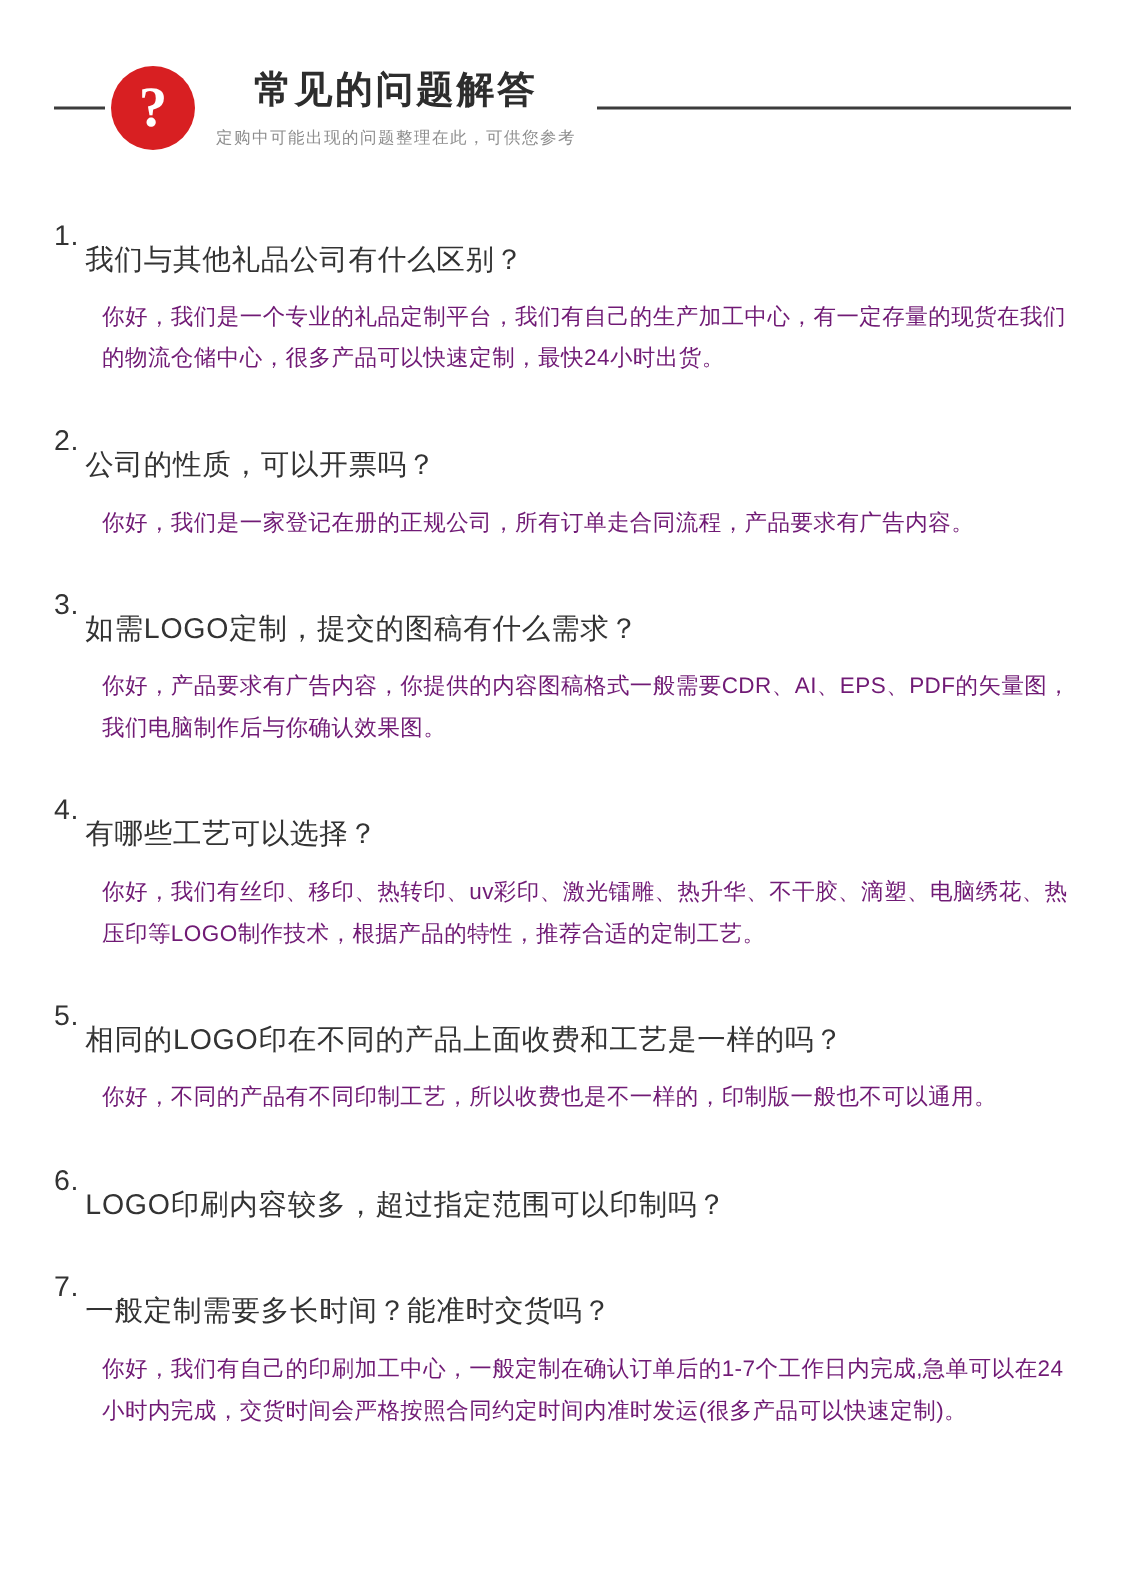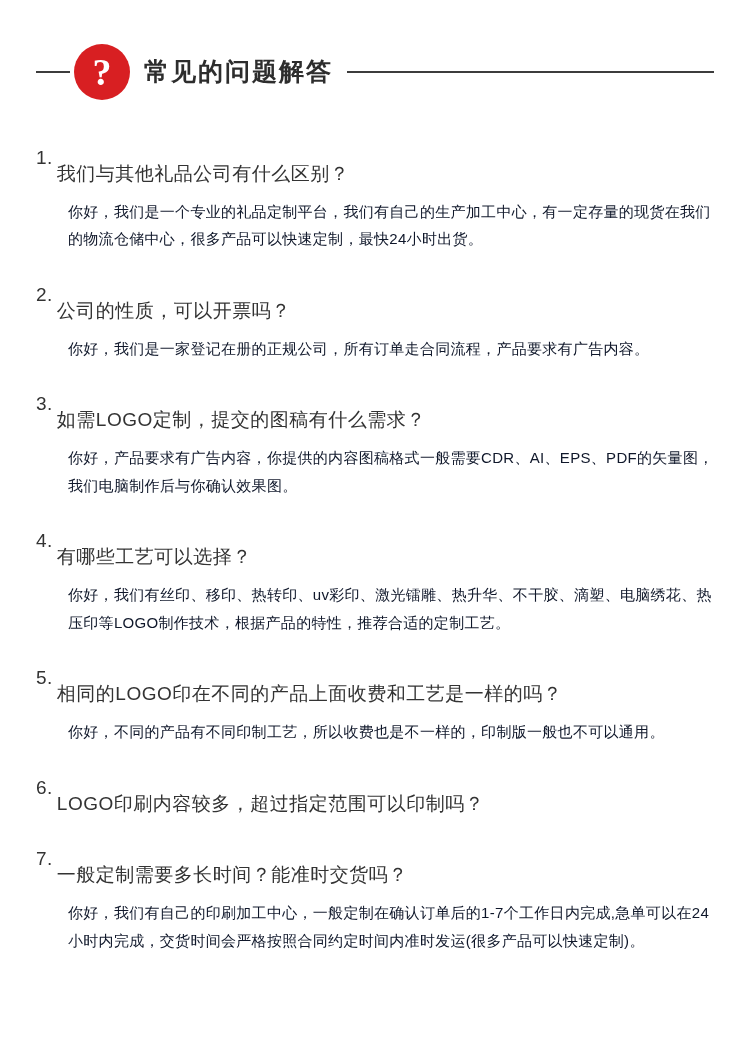--- a/index.html
+++ b/index.html
@@ -55,21 +55,20 @@
     text-align: center;
     padding: 0 14px;
   }
   .header-title {
     font-size: 25px;
     letter-spacing: 2px;
     color: #2d2d2d;
     font-weight: bold;
     line-height: 1.2;
     white-space: nowrap;
-    font-family: Liberation Serif, serif;
   }
   .header-sub {
     margin-top: 9px;
     font-size: 11px;
     color: #8d8d8d;
     letter-spacing: 1px;
     white-space: nowrap;
   }
   .rule-right {
     flex: 1 1 auto;
@@ -99,37 +98,38 @@
     margin-right: 4px;
   }
   .faq-q .qtext {
     flex: 1 1 auto;
     margin-top: 16px;
   }
   .faq-a {
     margin-top: 10px;
     padding-left: 32px;
     font-size: 15px;
-    color: #0f172a;
+    color: #701a75;
     line-height: 1.85;
     letter-spacing: 0.3px;
   }
 </style>
 </head>
 <body>
 
 <div class="page">
 
   <div class="header">
     <div class="rule-left"></div>
     <div class="badge">
       <span>?</span>
     </div>
     <div class="header-text">
       <div class="header-title">常见的问题解答</div>
+      <div class="header-sub">定购中可能出现的问题整理在此，可供您参考</div>
     </div>
     <div class="rule-right"></div>
   </div>
 
   <div class="faq-list">
 
     <div class="faq-item">
       <div class="faq-q">
         <span class="num">1.</span>
         <span class="qtext">我们与其他礼品公司有什么区别？</span>

